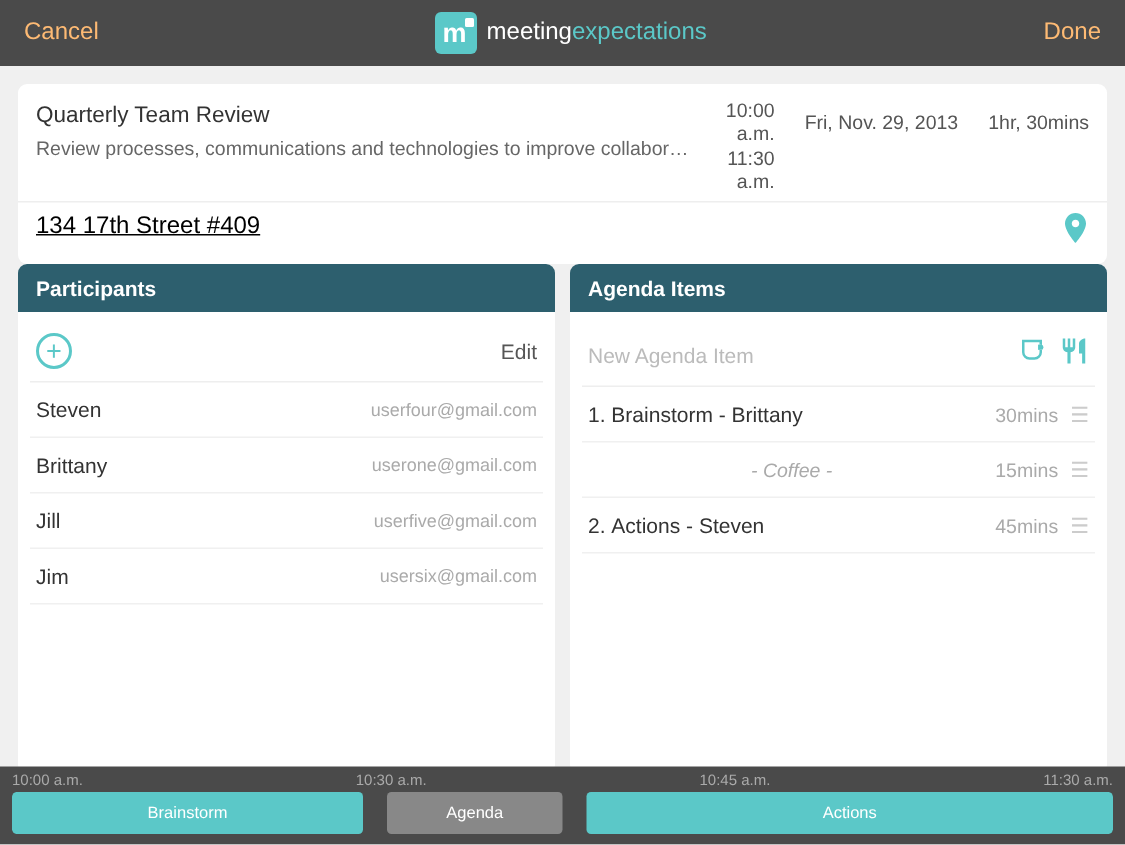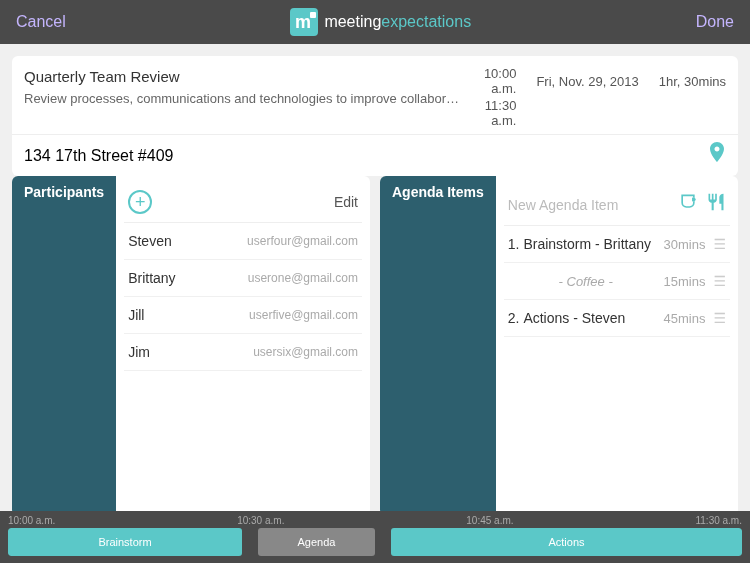--- a/index.html
+++ b/index.html
@@ -15,21 +15,21 @@
     
     .header {
       background: #4a4a4a;
       height: 44px;
       display: flex;
       align-items: center;
       justify-content: space-between;
       padding: 0 16px;
     }
     .header-cancel, .header-done {
-      color: #c4b5fd;
+      color: #fdba74;
       font-size: 16px;
       cursor: pointer;
       background: none;
       border: none;
       font-family: inherit;
     }
     .logo-container {
       display: flex;
       align-items: center;
       gap: 6px;
@@ -88,20 +88,21 @@
       gap: 10px;
       height: 340px;
     }
 
     .panel {
       flex: 1;
       background: white;
       border-radius: 6px;
       overflow: hidden;
       display: flex;
+      flex-direction: column;
     }
 
     .panel-header {
       background: #2d5f6e;
       color: white;
       padding: 8px 12px;
       font-size: 14px;
       font-weight: 600;
     }
 
@@ -271,22 +272,22 @@
       padding-right: 12px;
     }
     .meeting-right {
       display: grid;
       grid-template-columns: auto auto;
       gap: 2px 20px;
       align-items: center;
     }
     .meeting-bottom-row {
       display: flex;
-      align-items: center;
       padding: 7px 12px;
+      text-decoration: underline;
     }
   </style>
 </head>
 <body>
 
 <div class="header">
   <button class="header-cancel">Cancel</button>
 
   <div class="logo-container">
     <svg class="logo-icon" viewBox="0 0 28 28" xmlns="http://www.w3.org/2000/svg">

